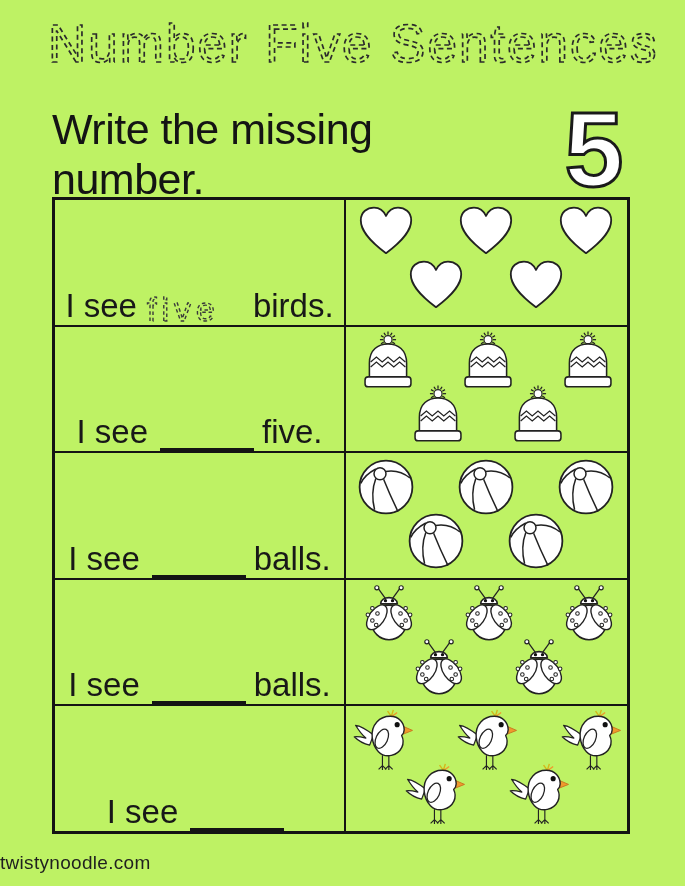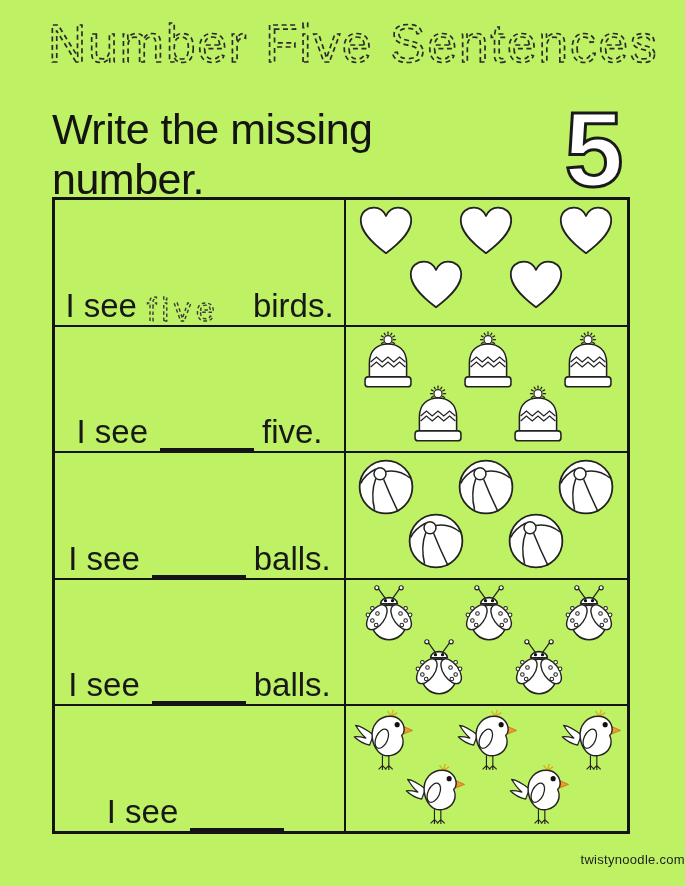--- a/index.html
+++ b/index.html
@@ -52,22 +52,22 @@
   .pos4{left:60px;top:58px;} .pos5{left:160px;top:58px;}
   .ic-heart{width:60px;height:54px;}
   .ic-hat{width:64px;height:62px;}
   .ic-ball{width:60px;height:60px;}
   .ic-bug{width:66px;height:64px;}
   .ic-bird{width:70px;height:64px;}
   .pic-bird .pos1{left:4px;top:2px;} .pic-bird .pos2{left:108px;top:2px;} .pic-bird .pos3{left:212px;top:2px;}
   .pic-bird .pos4{left:56px;top:56px;} .pic-bird .pos5{left:160px;top:56px;}
   
   .footer{
-    position:absolute;left:0;right:0;top:852px;text-align:right;
-    font-size:13px;color:#1f1f1f;letter-spacing:0.3px;
+    position:absolute;left:0;right:0;top:852px;text-align:left;
+    font-size:19px;color:#1f1f1f;letter-spacing:0.3px;
   }
 </style>
 </head>
 <body>
 
 <svg width="0" height="0" style="position:absolute" aria-hidden="true">
   <defs>
     <symbol id="sym-heart" viewBox="0 0 100 90">
       <path d="M50 82 C18 58 8 42 8 27 C8 13 19 6 30 6 C39 6 46 11 50 20 C54 11 61 6 70 6 C81 6 92 13 92 27 C92 42 82 58 50 82 Z" fill="#fff" stroke="#222" stroke-width="3" stroke-linejoin="round"></path>
     </symbol>

